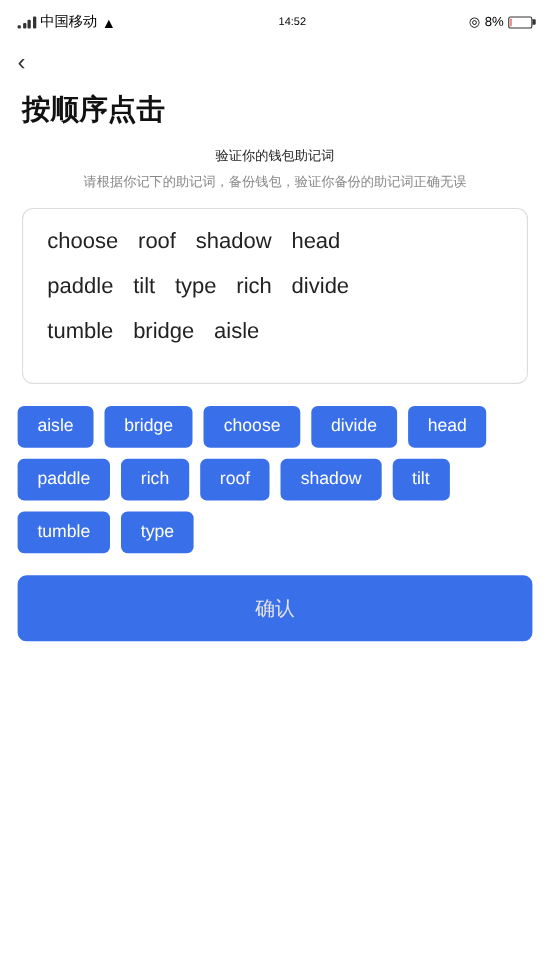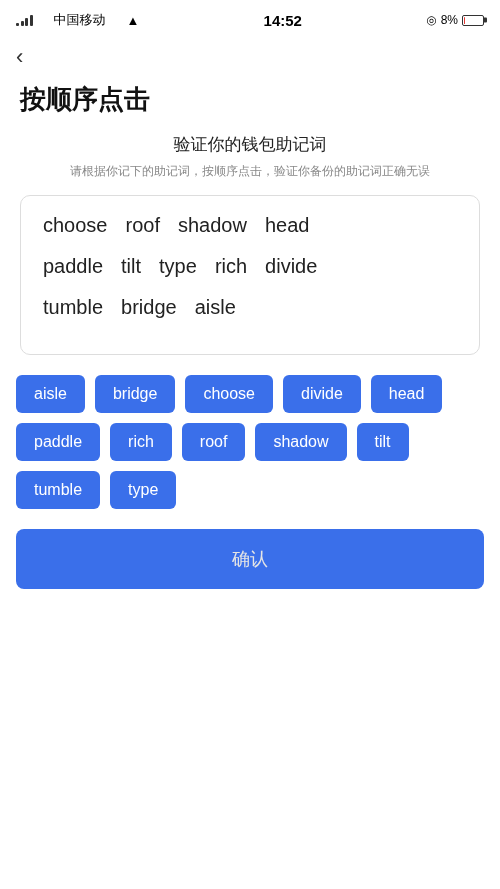--- a/index.html
+++ b/index.html
@@ -16,27 +16,27 @@
     .status-bar {
       display: flex;
       justify-content: space-between;
       align-items: center;
       padding: 8px 16px 4px 16px;
       height: 36px;
     }
     .status-left {
       display: flex;
       align-items: center;
-      gap: 21px;
+      gap: 4px;
       font-size: 13px;
       font-weight: 500;
     }
     .status-center {
-      font-size: 15px;
-      font-weight: 700;
+      font-size: 10px;
+      font-weight: 400;
     }
     .status-right {
       display: flex;
       align-items: center;
       gap: 4px;
       font-size: 12px;
     }
     .battery-icon {
       width: 22px;
       height: 11px;
@@ -95,21 +95,21 @@
     .page-title {
       font-size: 26px;
       font-weight: 700;
       padding: 8px 20px 16px 20px;
       color: #111;
     }
 
     
     .section-heading {
       text-align: center;
-      font-size: 17px;
+      font-size: 12px;
       color: #222;
       font-weight: 500;
       margin-bottom: 6px;
     }
     .section-desc {
       font-size: 12px;
       color: #888;
       text-align: center;
       padding: 0 30px;
       line-height: 1.6;
@@ -198,21 +198,21 @@
 </div>
 
 
 <div class="back-btn">‹</div>
 
 
 <div class="page-title">按顺序点击</div>
 
 
 <div class="section-heading">验证你的钱包助记词</div>
-<div class="section-desc">请根据你记下的助记词，按顺序点击，验证你备份的助记词正确无误</div>
+<div class="section-desc">请根据你记下的助记词，备份钱包，验证你备份的助记词正确无误</div>
 
 
 <div class="word-display-box">
 <div style="display: flex; flex-direction: row; width: 100%; gap: 0px; margin-bottom: 8px;">
       <span class="display-word">choose</span>
       <span class="display-word">roof</span>
       <span class="display-word">shadow</span>
       <span class="display-word">head</span>
     </div>
     <div style="display: flex; flex-direction: row; width: 100%; gap: 0px; margin-bottom: 8px;">

